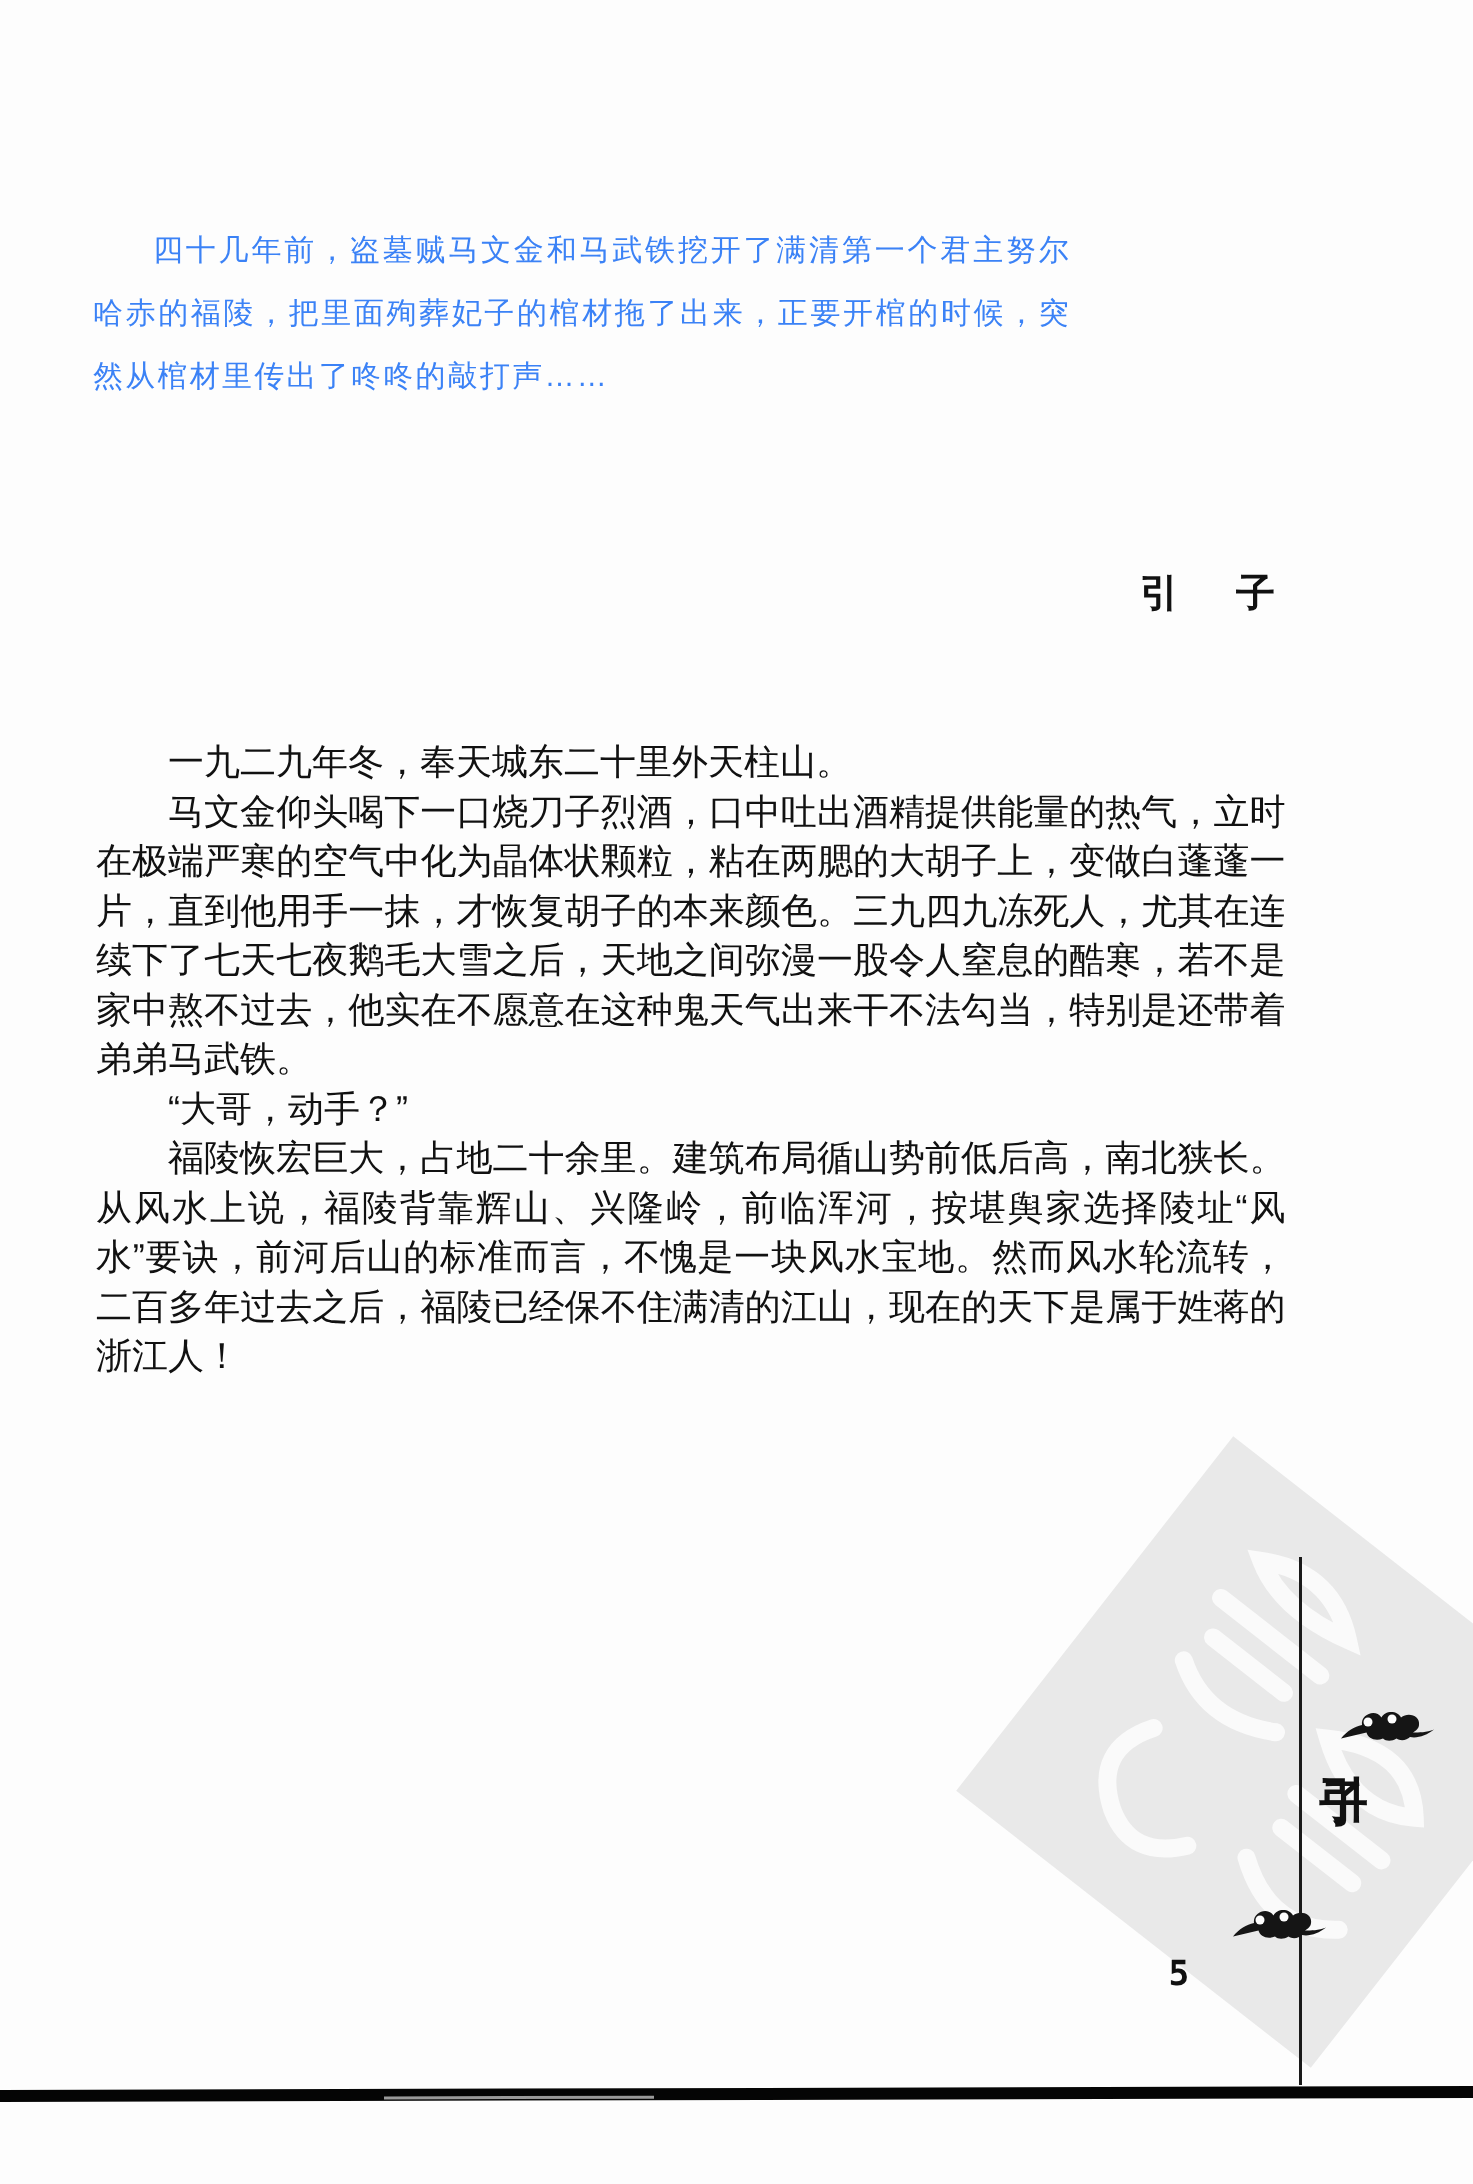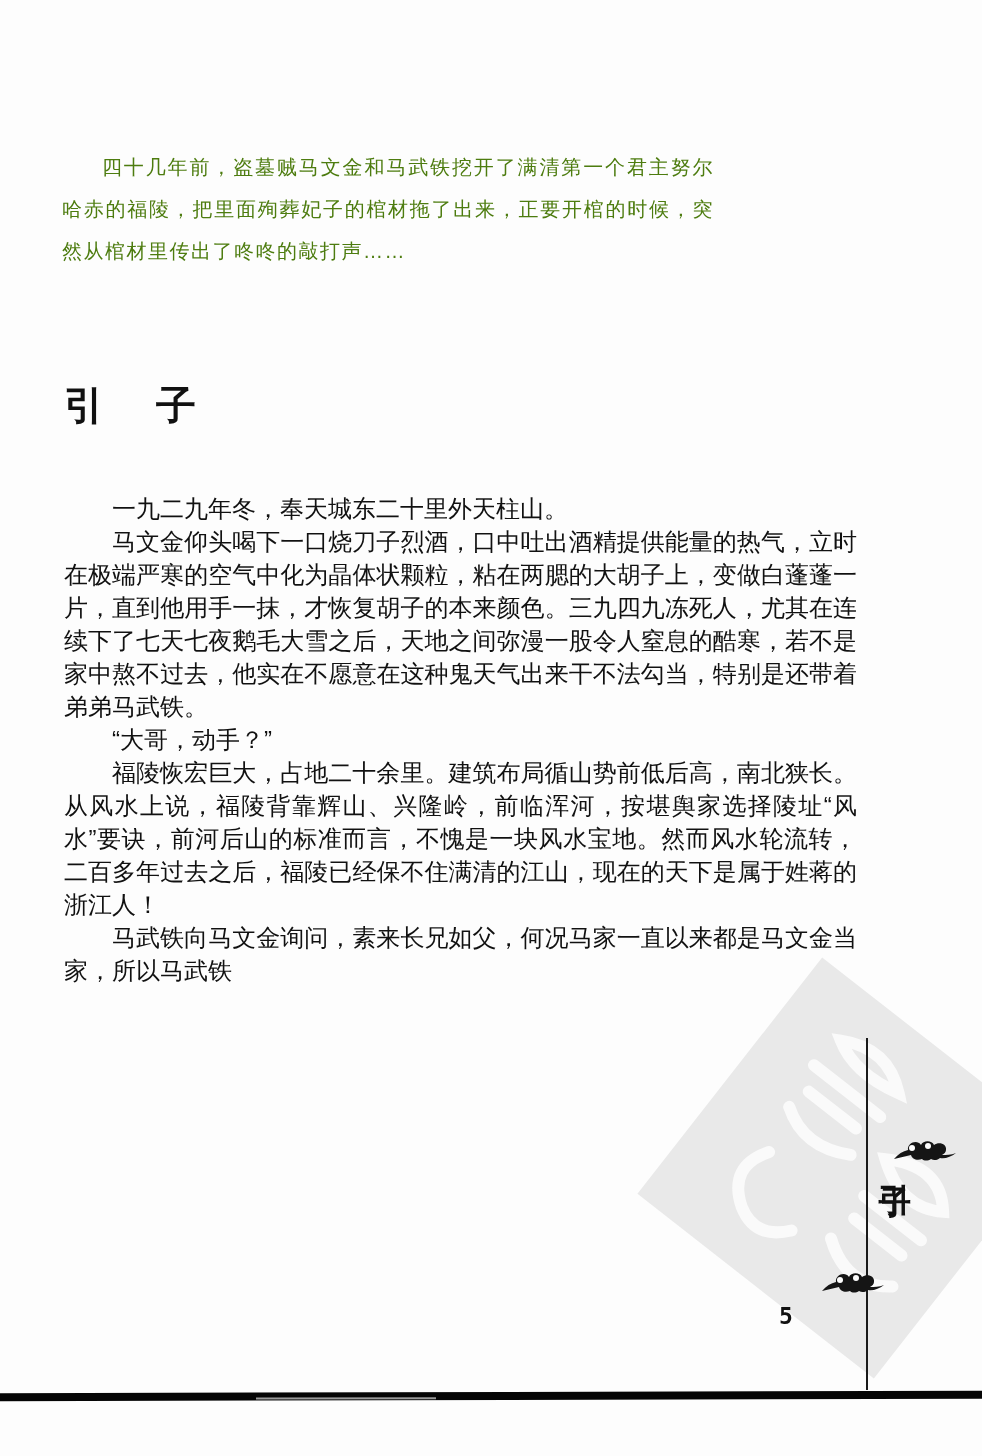--- a/index.html
+++ b/index.html
@@ -19,30 +19,30 @@
   }
   .abs { position: absolute; }
 
   
   .epigraph {
     left: 62px; top: 146px; width: 652px;
     font-size: 20px; line-height: 42px;
     letter-spacing: 1.5px;
     text-indent: 2em;
     text-align: justify;
-    color: #4d7c0f;
+    color: #3b82f6;
     z-index: 3;
   }
 
   
   .chapter-title {
     left: 64px; top: 378px; width: 792px;
-    text-align: left;
+    text-align: right;
     font-family: "Liberation Serif", "DejaVu Serif", serif;
-    font-size: 40px; font-weight: 600;
+    font-size: 26px; font-weight: 600;
     letter-spacing: 6px;
     z-index: 3;
   }
 
   
   .body-col {
     left: 64px; top: 492px; width: 793px;
     font-size: 24px; line-height: 33px;
     text-align: justify;
     z-index: 2;
@@ -115,21 +115,20 @@
 
 <div class="abs epigraph">四十几年前，盗墓贼马文金和马武铁挖开了满清第一个君主努尔哈赤的福陵，把里面殉葬妃子的棺材拖了出来，正要开棺的时候，突然从棺材里传出了咚咚的敲打声……</div>
 
 <h1 class="abs chapter-title">引　子</h1>
 
 <div class="abs body-col">
   <p>一九二九年冬，奉天城东二十里外天柱山。</p>
   <p>马文金仰头喝下一口烧刀子烈酒，口中吐出酒精提供能量的热气，立时在极端严寒的空气中化为晶体状颗粒，粘在两腮的大胡子上，变做白蓬蓬一片，直到他用手一抹，才恢复胡子的本来颜色。三九四九冻死人，尤其在连续下了七天七夜鹅毛大雪之后，天地之间弥漫一股令人窒息的酷寒，若不是家中熬不过去，他实在不愿意在这种鬼天气出来干不法勾当，特别是还带着弟弟马武铁。</p>
   <p>“大哥，动手？”</p>
   <p>福陵恢宏巨大，占地二十余里。建筑布局循山势前低后高，南北狭长。从风水上说，福陵背靠辉山、兴隆岭，前临浑河，按堪舆家选择陵址“风水”要诀，前河后山的标准而言，不愧是一块风水宝地。然而风水轮流转，二百多年过去之后，福陵已经保不住满清的江山，现在的天下是属于姓蒋的浙江人！</p>
-  <p>马武铁向马文金询问，素来长兄如父，何况马家一直以来都是马文金当家，所以马武铁</p>
 </div>
 
 <div class="abs side-rule"></div>
 
 <div class="abs cloud cloud-top">
   <svg viewBox="0 0 66 28" aria-hidden="true">
     <path fill="#151515" d="M18 16c-1-7 9-11 13-5 2-5 11-5 13 0 5-4 13-1 12 5 0 2-2 4-4 5 4 0 9 0 14-2-5 4-11 6-16 5-2 2-6 3-9 1-3 2-7 2-9 0-5 2-10 0-11-4l-17 4c4-5 9-8 14-9z"></path>
     <circle cx="22" cy="14" r="3" fill="#fdfdfd"></circle>
     <circle cx="38" cy="12" r="3" fill="#fdfdfd"></circle>
   </svg>

